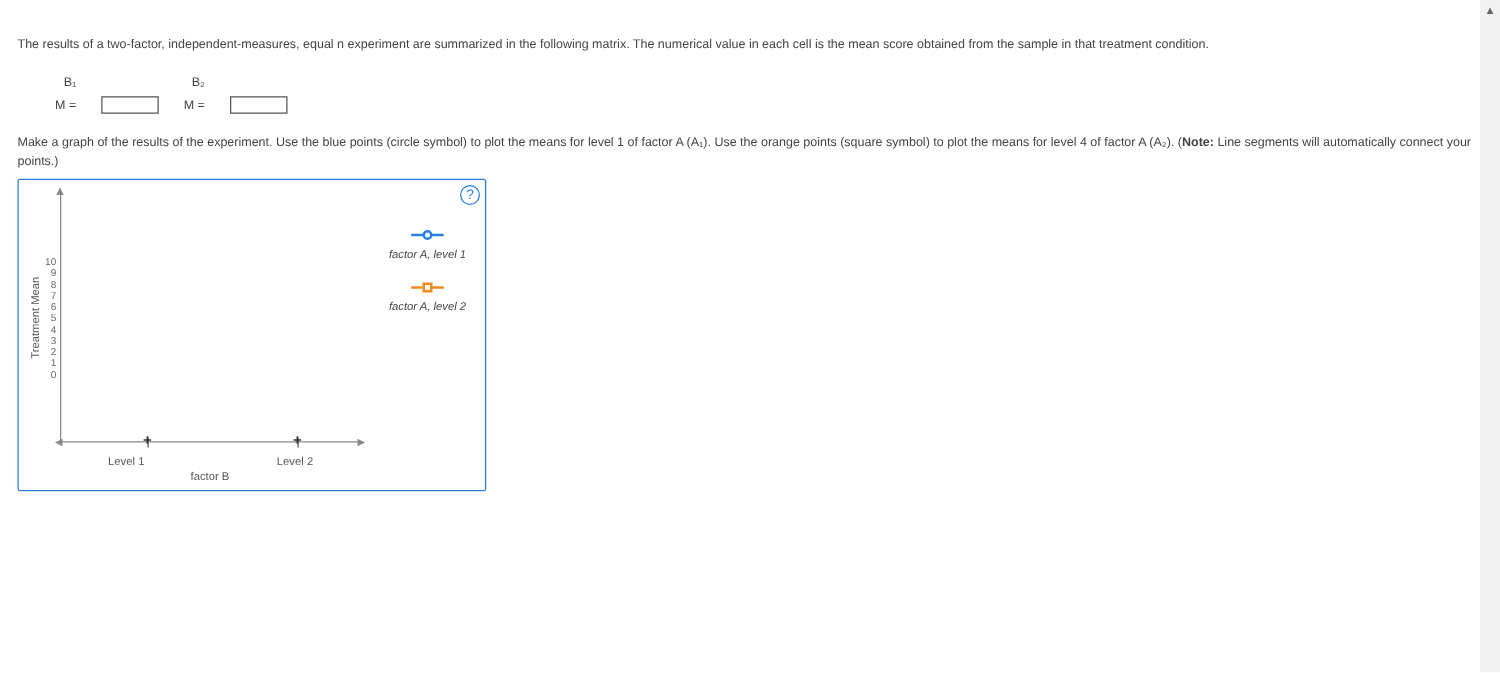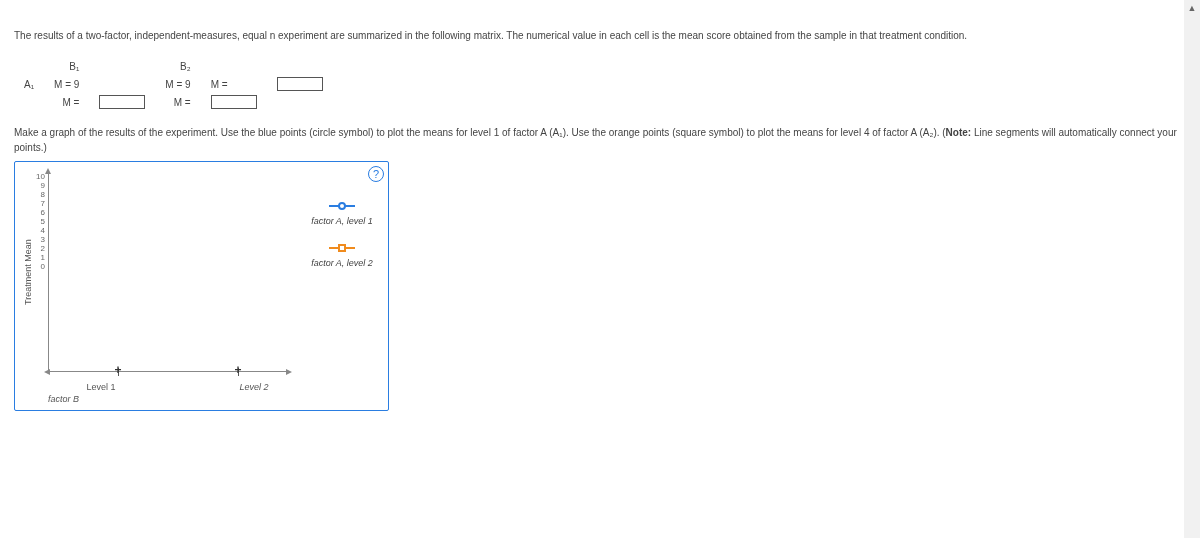--- a/index.html
+++ b/index.html
@@ -38,33 +38,33 @@
     width: 16px; height: 16px; border: 1px solid #2a7de1; border-radius: 50%;
     color: #2a7de1; text-align: center; line-height: 14px; font-size: 11px;
     cursor: pointer; background:#fff;
   }
   .plot-row { display: flex; align-items: flex-start; }
   .ylab {
     writing-mode: vertical-rl; transform: rotate(180deg);
     font-size: 9px; color:#555; text-align:center;
     height: 200px; padding: 0 2px; display:flex; align-items:center; justify-content:center;
   }
-  .yticks { display:flex; flex-direction:column; justify-content:flex-start; height:200px; font-size:8px; color:#666; text-align:right; padding-right:3px; width:14px;}
+  .yticks { display:flex; flex-direction:column; justify-content:center; height:200px; font-size:8px; color:#666; text-align:right; padding-right:3px; width:14px;}
   .plot {
     position: relative; width: 240px; height: 200px;
   }
   .axis-y { position:absolute; left:0; top:0; bottom:0; width:1px; background:#888;}
   .axis-x { position:absolute; left:0; right:0; bottom:0; height:1px; background:#888;}
   .arrow-up { position:absolute; left:-3px; top:-4px; width:0;height:0;border-left:3px solid transparent;border-right:3px solid transparent;border-bottom:6px solid #888;}
   .arrow-right{ position:absolute; right:-4px; bottom:-3px; width:0;height:0;border-top:3px solid transparent;border-bottom:3px solid transparent;border-left:6px solid #888;}
   .arrow-left{ position:absolute; left:-4px; bottom:-3px; width:0;height:0;border-top:3px solid transparent;border-bottom:3px solid transparent;border-right:6px solid #888;}
   .xt { position:absolute; bottom:-4px; width:1px; height:8px; background:#555;}
   .xt1 { left: 70px; } .xt2 { left: 190px; }
   .xtlab { position:absolute; bottom:-18px; font-size:9px; color:#555; transform:translateX(-50%);}
-  .xlab { text-align:left; font-size:9px; color:#555; margin-top:22px; width:240px; margin-left:auto; margin-right:auto;font-style:italic;}
+  .xlab { text-align:center; font-size:9px; color:#555; margin-top:22px; width:240px; margin-left:auto; margin-right:auto;}
   .plus { position:absolute; bottom:-5px; font-size:12px; color:#333; transform:translateX(-50%); font-weight:bold;}
   .legend { margin-left: 14px; padding-top: 30px; font-size:9px; color:#444;font-style:italic;}
   .lg-item { margin-bottom: 18px; text-align:center; width:80px;}
   .lg-sym { display:flex; align-items:center; justify-content:center; margin-bottom:6px; cursor:grab;}
   .hline-b { width:10px; height:2px; background:#2a7de1;}
   .circ-b { width:8px; height:8px; border:2px solid #2a7de1; border-radius:50%; background:#fff; margin:0 -1px;}
   .hline-o { width:10px; height:2px; background:#f08b1d;}
   .sq-o { width:8px; height:8px; border:2px solid #f08b1d; background:#fff; margin:0 -1px;}
   .scrollbar { position:absolute; top:0; right:0; width:16px; height:538px; background:#f1f1f1;}
   .scroll-btn { width:16px; height:16px; background:#f1f1f1; display:flex; align-items:center; justify-content:center; color:#666; font-size:9px; cursor:pointer;}
@@ -78,28 +78,20 @@
   <div class="matrix">
     <table>
       <tbody>
           <tr>
         <td></td>
         <td class="hdr">B₁</td>
         <td></td>
         <td class="hdr">B₂</td>
         <td></td>
             <td></td>
-      </tr>
-      <tr>
-        <td>A₁</td>
-        <td>M = 9</td>
-        <td></td>
-        <td>M = 9</td>
-        <td>M =</td>
-        <td><input class="inp" style=""></td>
       </tr>
       <tr>
         <td></td>
         <td style="text-align:right;">M =</td>
         <td><input class="inp" style=""></td>
         <td style="text-align:right;">M =</td>
         <td><input class="inp" style=""></td>
         <td></td>
       </tr>
     </tbody>
@@ -132,21 +124,21 @@
           <div class="axis-y"></div>
           <div class="arrow-up"></div>
           <div class="axis-x"></div>
           <div class="arrow-right"></div>
           <div class="arrow-left"></div>
           <div class="xt xt1"></div>
           <div class="xt xt2"></div>
           <div class="plus" style="left:70px;">+</div>
           <div class="plus" style="left:190px;">+</div>
           <div class="xtlab" style="left:53px; bottom:-20px;">Level 1</div>
-          <div class="xtlab" style="left:206px; bottom:-20px;font-style:italic;">Level 2</div>
+          <div class="xtlab" style="left:188px; bottom:-20px;">Level 2</div>
         </div>
         <div class="xlab">factor B</div>
       </div>
       <div class="legend">
         <div class="lg-item">
           <div class="lg-sym">
             <span class="hline-b"></span>
               <span class="circ-b"></span>
               <span class="hline-b"></span>
           </div>

